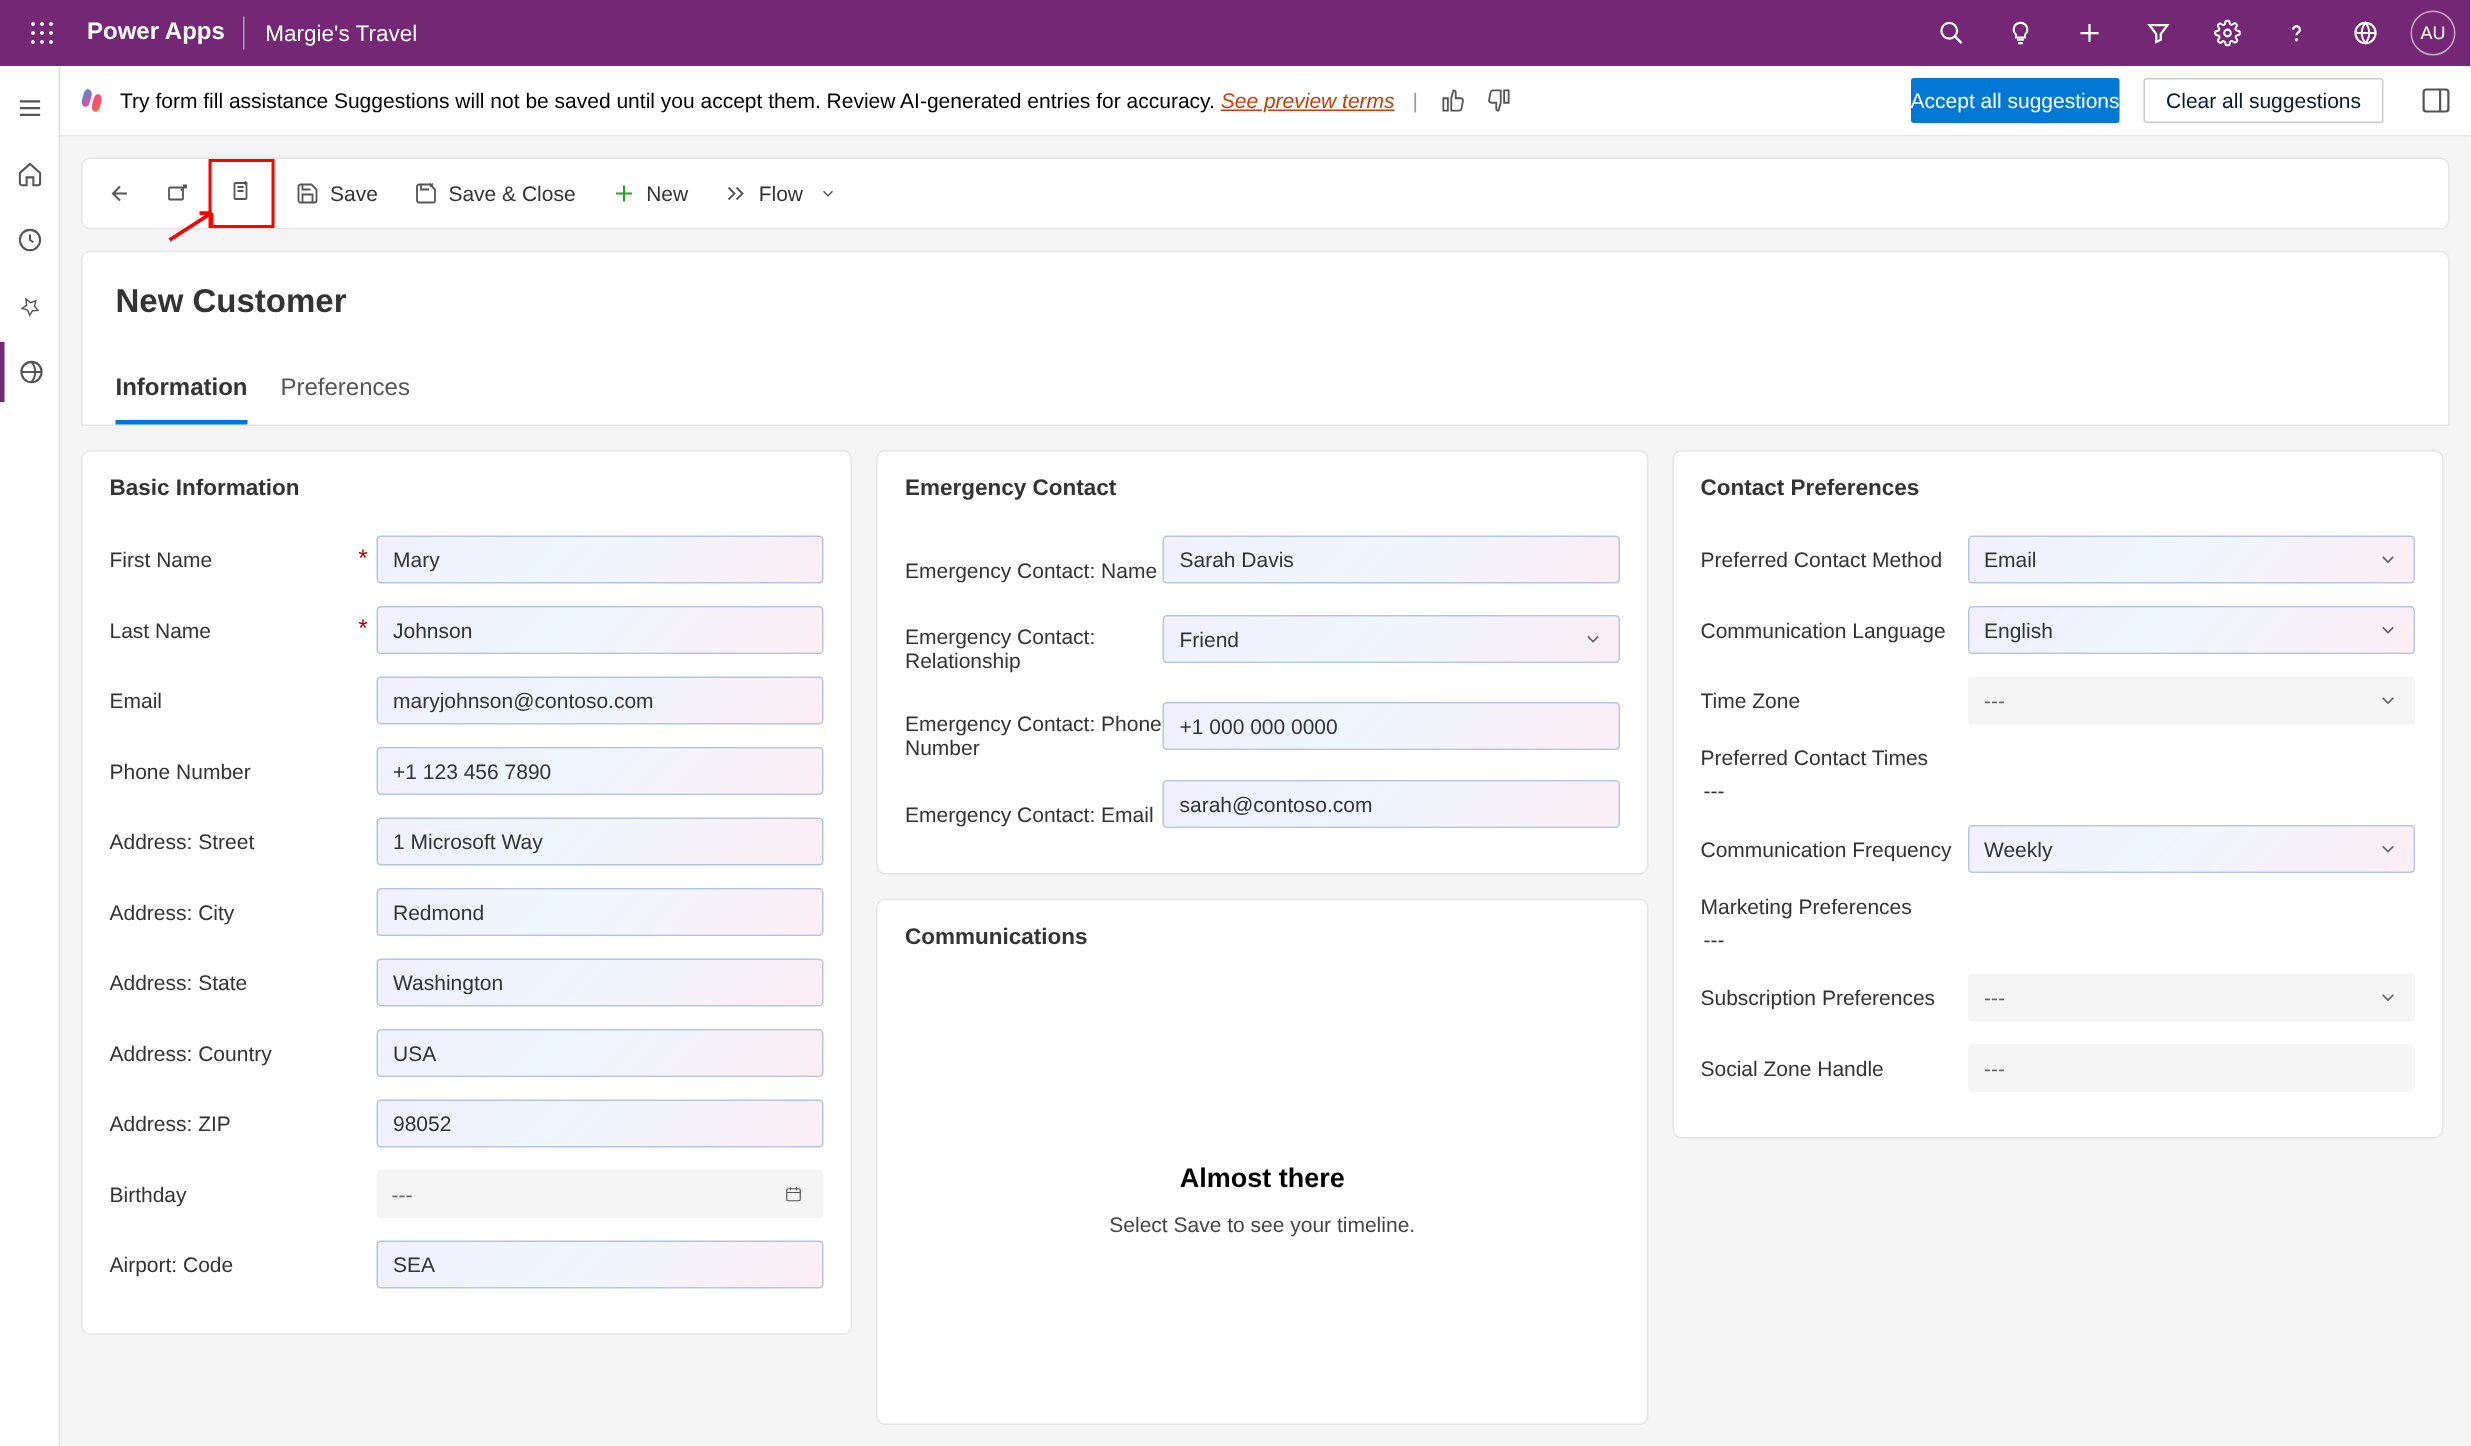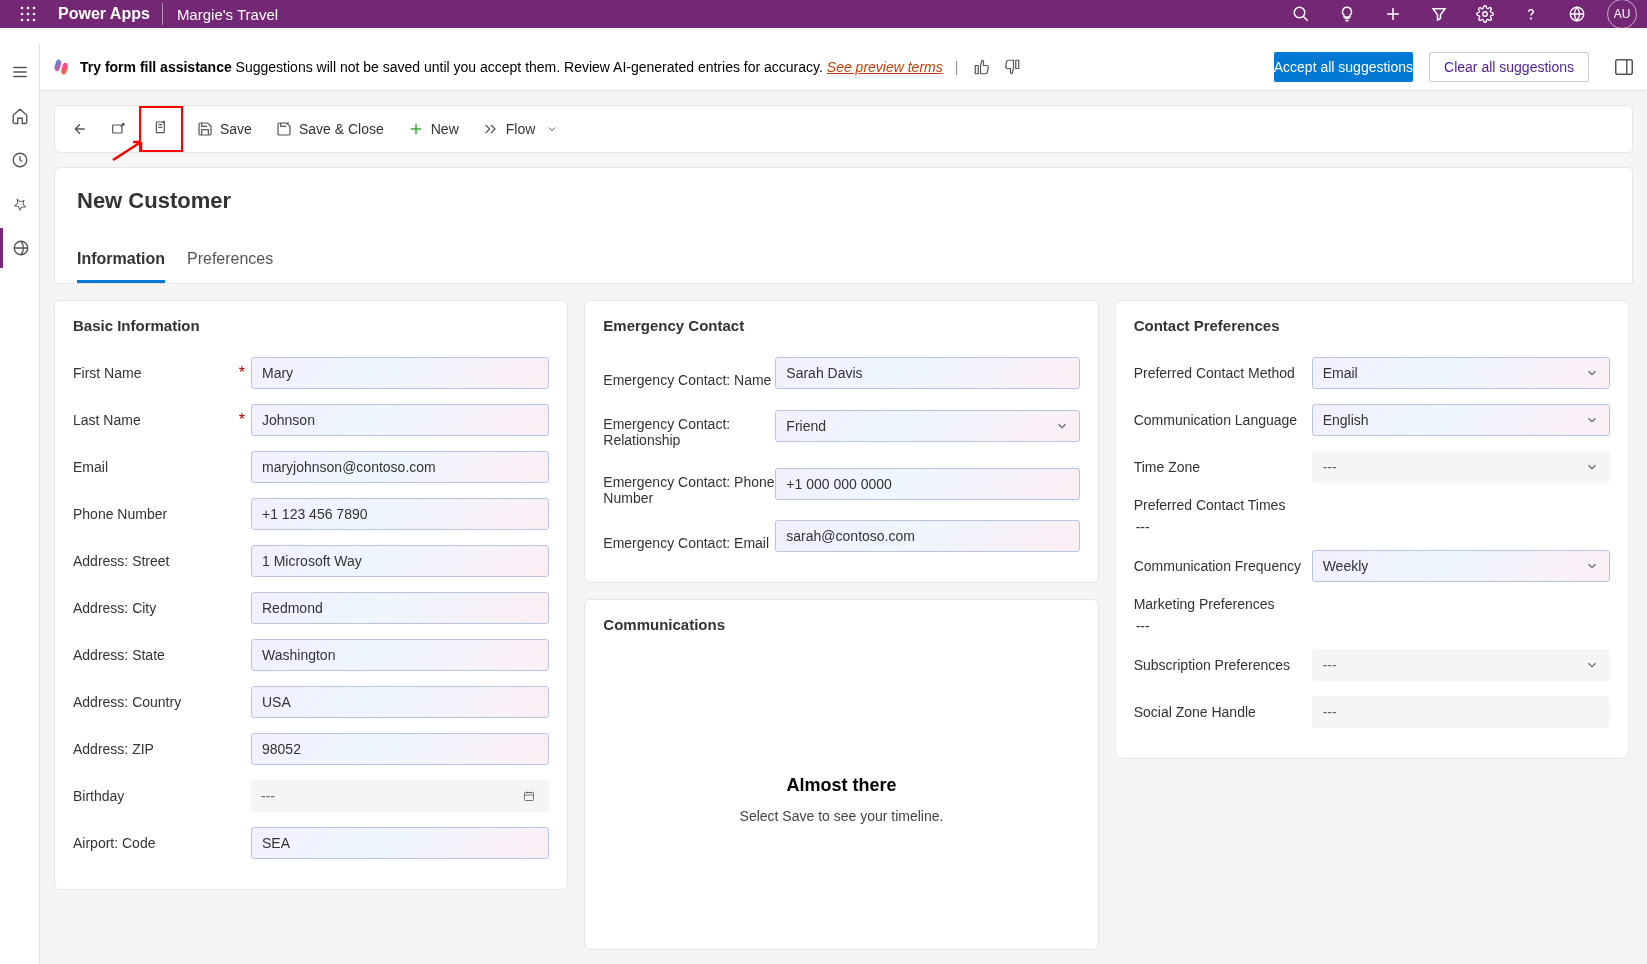--- a/index.html
+++ b/index.html
@@ -1,21 +1,21 @@
 <!DOCTYPE html>
 <html><head>
   <meta charset="utf-8">
   <style>
     * { margin: 0; padding: 0; box-sizing: border-box; font-family: "Segoe UI", sans-serif; }
     body { background: #fff; overflow: hidden; }
     
     
     .topbar {
       background: #742774;
-      height: 28px;
+      height: 44px;
       display: flex;
       align-items: center;
       padding: 0 10px;
       color: #fff;
     }
     .waffle { width: 36px; height: 36px; display: flex; align-items: center; justify-content: center; cursor: pointer; }
     .app-title { font-size: 16px; font-weight: 600; padding: 0 12px; }
     .divider-v { width: 1px; height: 22px; background: rgba(255,255,255,0.5); }
     .env-name { font-size: 15px; padding: 0 14px; }
     .topbar-spacer { flex: 1; }
@@ -52,28 +52,28 @@
     .banner {
       background: #fff;
       border-bottom: 1px solid #e5e5e5;
       padding: 8px 12px;
       display: flex;
       align-items: center;
       gap: 8px;
       font-size: 14px;
     }
     .copilot-icon { width: 20px; height: 20px; }
-    .banner-text strong { font-weight: 700; }
+    .banner-text strong { font-weight: 400; }
     .banner-link { color: #c2410c; text-decoration: underline; cursor: pointer; font-style: italic; }
     .banner-sep { color: #999; margin: 0 4px; }
     .thumbs { display: flex; gap: 6px; }
     .thumb-btn { width: 24px; height: 24px; display: flex; align-items: center; justify-content: center; cursor: pointer; color: #555; }
     .banner-spacer { flex: 1; }
     .btn-primary { background: #0078d4; color: #fff; border: none; padding: 7px 0; font-size: 14px; border-radius: 2px; cursor: pointer; }
-    .btn-secondary { background: #fff; color: #4c1d95; border: 1px solid #ccc; padding: 6px 14px; font-size: 14px; border-radius: 2px; cursor: pointer; margin-left: 8px; text-align: center; }
+    .btn-secondary { background: #fff; color: #0f172a; border: 1px solid #ccc; padding: 6px 14px; font-size: 14px; border-radius: 2px; cursor: pointer; margin-left: 8px; text-align: center; }
     .copilot-side-icon { width: 22px; height: 22px; margin-left: 16px; cursor: pointer; color: #555; }
     
     
     .cmdbar-wrap { padding: 14px 14px 0 14px; }
     .cmdbar {
       background: #fff;
       border: 1px solid #e5e5e5;
       border-radius: 6px;
       height: 48px;
       display: flex;

